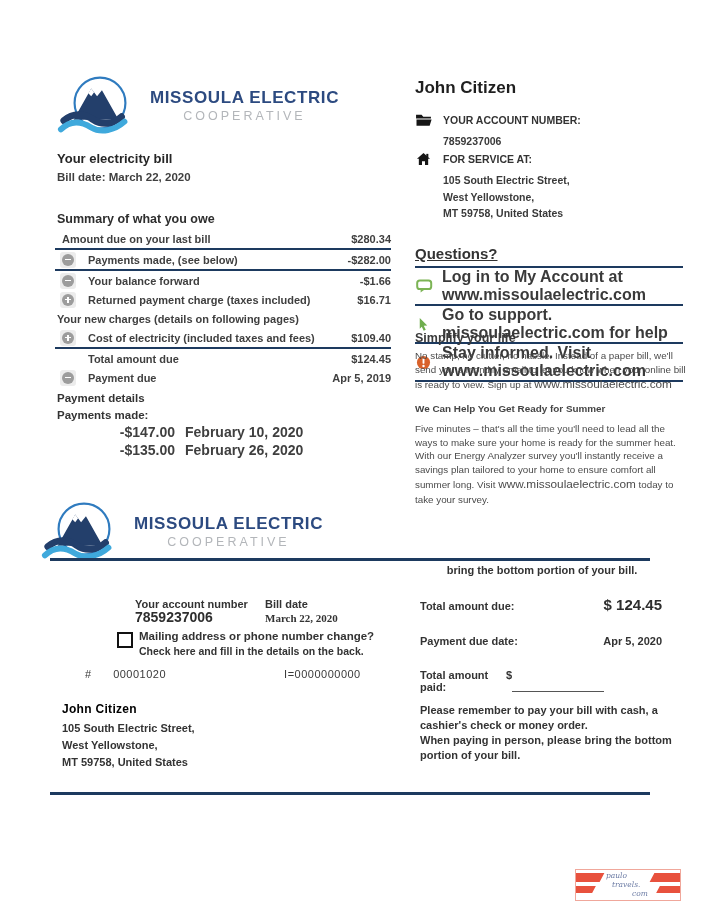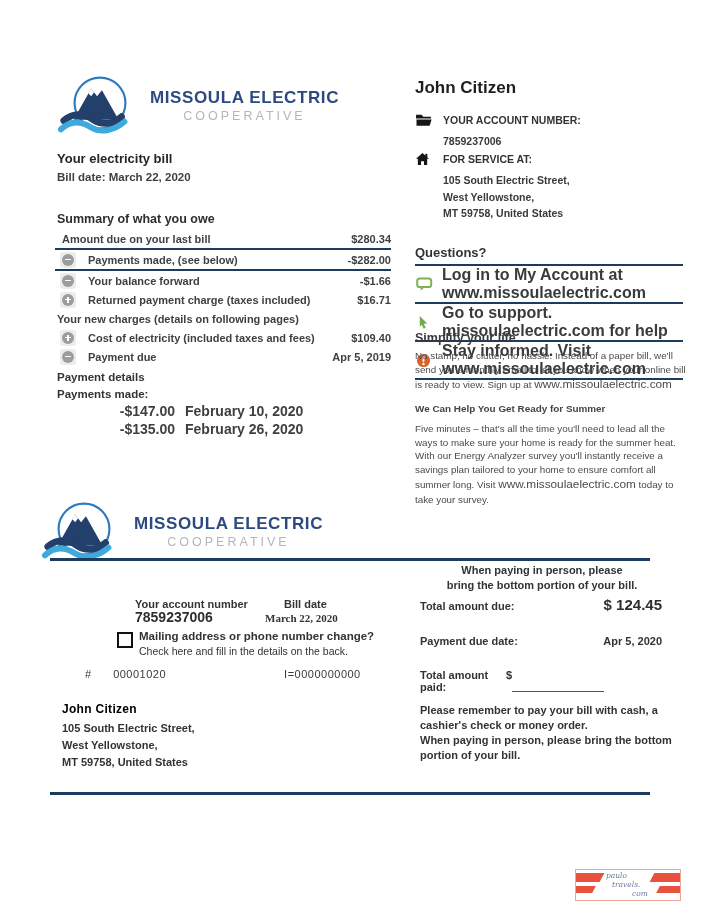--- a/index.html
+++ b/index.html
@@ -35,46 +35,46 @@
   .pm{width:12px;height:12px;border-radius:50%;background:#9c9c9c;position:relative;}
   .pm::before{content:"";position:absolute;left:3px;right:3px;top:5.2px;height:1.8px;background:#fff;}
   .pm.plus::after{content:"";position:absolute;top:3px;bottom:3px;left:5.2px;width:1.8px;background:#fff;}
   .pay-head{font-size:11.5px;font-weight:700;color:#333;padding-left:2px;margin-top:3px;line-height:17px;}
   .pay-line{display:flex;font-size:14px;font-weight:700;color:#3f3f3f;line-height:17.5px;}
   .pay-line .amt{width:120px;text-align:right;}
   .pay-line .dt{margin-left:10px;}
   
   .customer{position:absolute;left:415px;top:78px;width:268px;}
   .cust-name{font-size:17px;font-weight:600;color:#1f1f1f;margin-bottom:14px;}
-  .info-row{display:flex;margin-bottom:2px;}
+  .info-row{display:flex;margin-bottom:2px;text-align:center;}
   .info-row .ic{width:17px;margin-right:11px;padding-top:1px;flex:0 0 auto;}
   .info-row .tx{font-size:10.5px;font-weight:700;color:#333;line-height:16px;}
   .addr-line{font-size:10.5px;font-weight:600;color:#3a3a3a;line-height:16.5px;margin-left:28px;}
   .acct-num{font-size:10.5px;font-weight:600;color:#3a3a3a;line-height:16px;margin-left:28px;margin-bottom:2px;}
   .questions{position:absolute;left:415px;top:245px;width:268px;}
-  .q-heading{font-size:13px;font-weight:700;color:#333;padding-bottom:4px;}
+  .q-heading{font-size:15px;font-weight:700;color:#333;padding-bottom:4px;text-decoration:underline;}
   .qrow{display:flex;align-items:center;min-height:19px;font-size:16px;font-weight:600;color:#3a3a3a;}
   .qrow .qic{width:17px;height:15px;margin-left:1px;margin-right:9px;flex:0 0 auto;}
   .simplify{position:absolute;left:415px;top:331px;width:272px;}
   .simp-heading{font-size:12.5px;font-weight:600;color:#3a3a3a;margin-bottom:4px;}
   .para{font-size:9.8px;color:#4b4b4b;line-height:1.38;font-weight:500;}
   .para .url{font-size:11.8px;}
   .summer-head{font-size:9.9px;font-weight:700;color:#444;margin-top:11px;margin-bottom:8px;}
   
   .rule{position:absolute;left:50px;width:600px;height:3px;background:#1d3a5f;}
   .rule-top{top:558px;}
   .rule-bottom{top:792px;}
   .in-person{position:absolute;left:418px;top:563px;width:248px;text-align:center;
     font-size:11px;font-weight:700;color:#333;line-height:15px;}
   .stub-lbl{position:absolute;font-size:11px;font-weight:700;color:#333;}
   .stub-acct{position:absolute;left:135px;top:609px;font-size:14px;font-weight:700;color:#2e2e2e;}
   .stub-billdate{position:absolute;left:265px;top:612px;font-size:11px;font-weight:700;color:#333;font-family:Liberation Serif, serif;}
   .checkbox{position:absolute;left:117px;top:632px;width:12px;height:12px;border:2px solid #111;background:#fff;}
   .chg-q{position:absolute;left:139px;top:630px;font-size:11.5px;font-weight:700;color:#333;}
-  .chg-note{position:absolute;left:139px;top:645px;font-size:10.5px;font-weight:400;color:#333;text-align:right;}
+  .chg-note{position:absolute;left:139px;top:645px;font-size:10.5px;font-weight:700;color:#333;text-align:right;}
   .codes{position:absolute;left:85px;top:668px;font-size:11px;color:#3a3a3a;font-weight:500;}
   .codes .c1{margin-left:22px;letter-spacing:0.5px;}
   .codes .c2{margin-left:118px;letter-spacing:0.5px;}
   .stub-right{position:absolute;left:420px;top:596px;width:242px;}
   .sr-row{display:flex;justify-content:space-between;align-items:baseline;margin-bottom:22px;}
   .sr-row .l{font-size:11px;font-weight:700;color:#333;}
   .sr-row .v{font-size:11px;font-weight:700;color:#333;text-align:center;}
   .sr-row .v-big{font-size:15px;font-weight:600;color:#2e2e2e;}
   .blank-line{display:inline-block;width:92px;border-bottom:1.5px solid #555;height:10px;margin-left:6px;}
   .paid-v{font-size:11px;font-weight:700;color:#333;margin-right:58px;}
@@ -149,20 +149,24 @@
       <span class="lbl">Your new charges (details on following pages)</span>
       <span class="val"></span>
     </div>
     <div class="srow">
       <span class="pm-wrap">
           <span class="pm plus"></span>
         </span>
       <span class="lbl">Cost of electricity (included taxes and fees)</span>
       <span class="val">$109.40</span>
     </div>
+    <div class="srow total bt">
+      <span class="lbl">Total amount due</span>
+      <span class="val">$124.45</span>
+    </div>
     <div class="srow">
       <span class="pm-wrap">
           <span class="pm"></span>
         </span>
       <span class="lbl" style="font-weight:700">Payment due</span>
       <span class="val" style="font-weight:700">Apr 5, 2019</span>
     </div>
 
     <div class="pay-head">Payment details</div>
     <div class="pay-head" style="margin-top:0">Payments made:</div>
@@ -250,26 +254,25 @@
     </svg>
     <div class="logo-text">
       <div class="logo-name">MISSOULA ELECTRIC</div>
       <div class="logo-sub">COOPERATIVE</div>
     </div>
   </div>
 
   <div class="rule rule-top"></div>
 
   <div class="in-person">
-    <div>When paying in person, please</div>
     <div>bring the bottom portion of your bill.</div>
   </div>
 
   <div class="stub-lbl" style="left:135px;top:598px;">Your account number</div>
-  <div class="stub-lbl" style="left:265px;top:598px;margin-left:19px;">Bill date</div>
+  <div class="stub-lbl" style="left:265px;top:598px;">Bill date</div>
   <div class="stub-acct">7859237006</div>
   <div class="stub-billdate">March 22, 2020</div>
 
   <div class="checkbox"></div>
   <div class="chg-q">Mailing address or phone number change?</div>
   <div class="chg-note">Check here and fill in the details on the back.</div>
 
   <div class="codes">
     <span>#</span><span class="c1">00001020</span><span class="c2">I=0000000000</span>
   </div>

